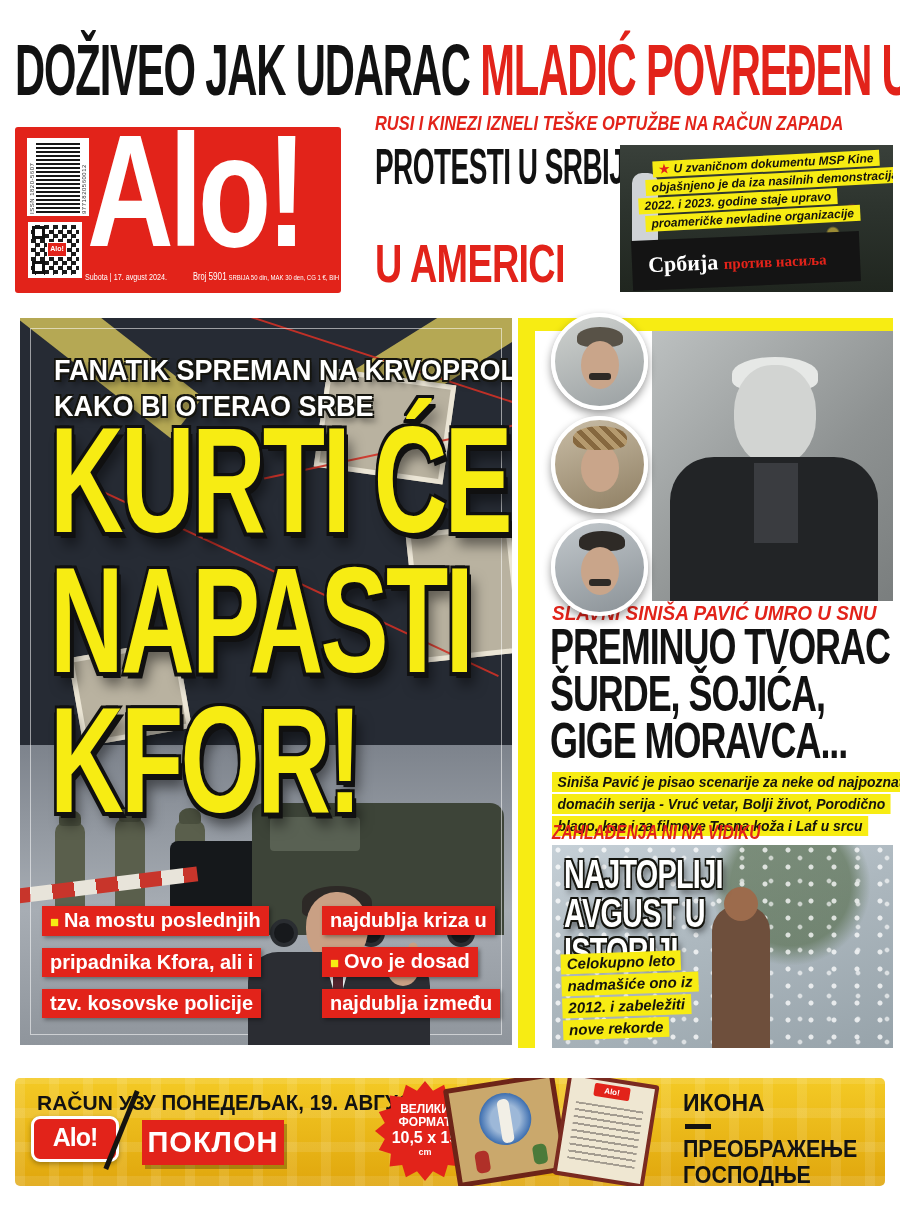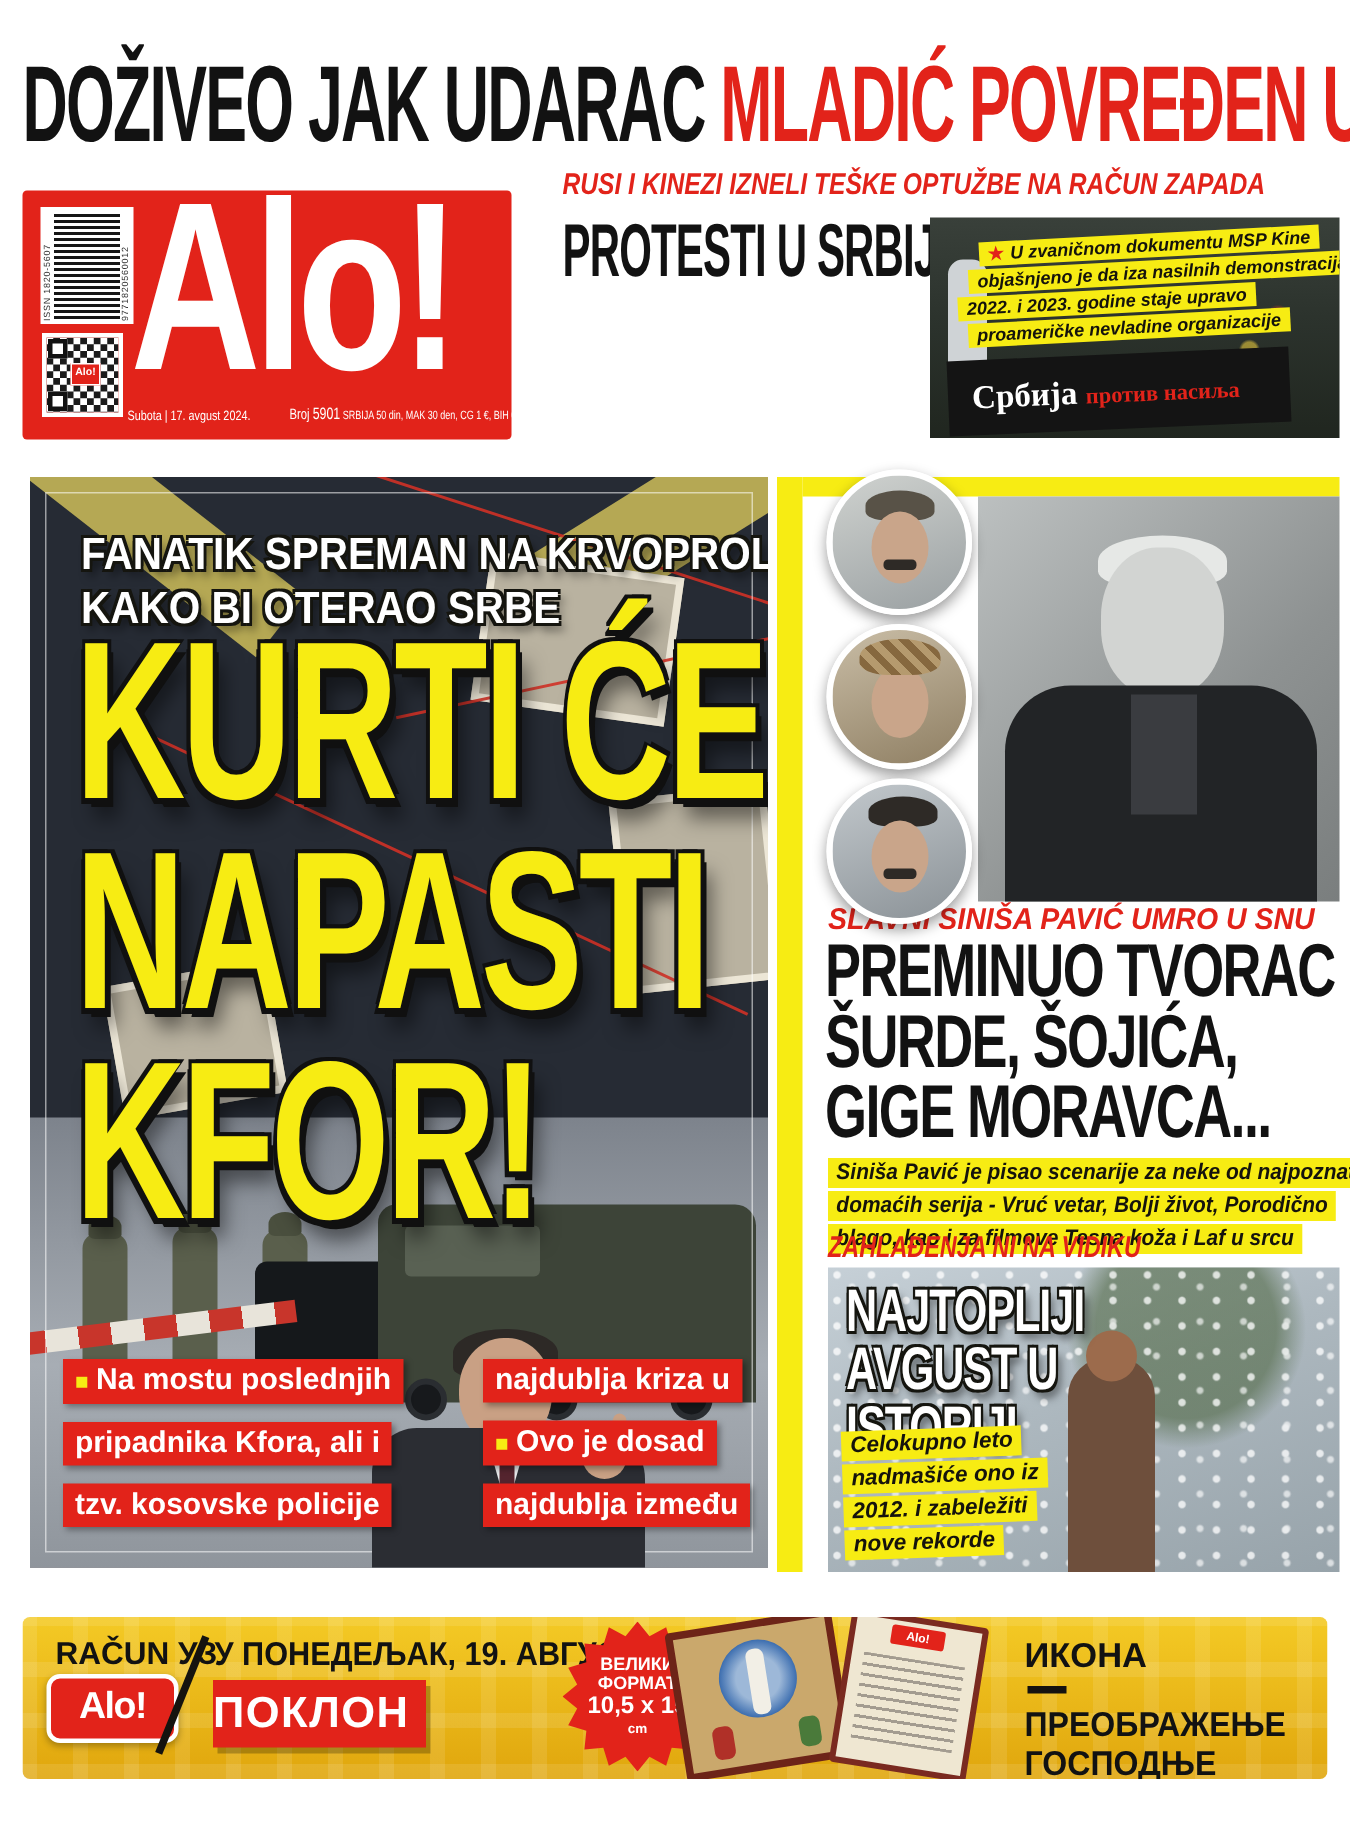--- a/index.html
+++ b/index.html
@@ -91,21 +91,21 @@
   #promo{left:15px;top:1078px;width:870px;height:108px;border-radius:5px;overflow:hidden;
       background:
         repeating-linear-gradient(0deg,rgba(255,255,255,.10) 0 10px,transparent 10px 34px),
         repeating-linear-gradient(90deg,rgba(255,255,255,.10) 0 10px,transparent 10px 34px),
         linear-gradient(180deg,#f4ca25,#e0a60d);}
   #alo-badge{left:16px;top:38px;width:82px;height:40px;background:var(--red,#e2231a);border:3px solid #fff;
       border-radius:9px;box-shadow:0 2px 5px rgba(0,0,0,.3);color:#fff;font-weight:900;font-size:25px;
       text-align:center;line-height:36px;letter-spacing:-1px;}
   #slash{left:104px;top:10px;width:5px;height:84px;background:#15130f;transform:rotate(22deg);}
   #poklon-box{left:127px;top:42px;width:142px;height:45px;background:var(--red,#e2231a);
-      box-shadow:3px 4px 0 rgba(0,0,0,.25);color:#fff;font-weight:900;font-size:29px;line-height:45px;letter-spacing:1px;}
+      box-shadow:3px 4px 0 rgba(0,0,0,.25);color:#fff;font-weight:900;font-size:29px;text-align:center;line-height:45px;letter-spacing:1px;}
   #starburst{left:360px;top:3px;width:100px;height:100px;background:var(--red,#e2231a);
       clip-path:polygon(100% 50%,90.2% 58%,96.2% 69.1%,84.1% 72.8%,85.4% 85.4%,72.8% 84.1%,69.1% 96.2%,58% 90.2%,50% 100%,42% 90.2%,30.9% 96.2%,27.2% 84.1%,14.6% 85.4%,15.9% 72.8%,3.8% 69.1%,9.8% 58%,0% 50%,9.8% 42%,3.8% 30.9%,15.9% 27.2%,14.6% 14.6%,27.2% 15.9%,30.9% 3.8%,42% 9.8%,50% 0%,58% 9.8%,69.1% 3.8%,72.8% 15.9%,85.4% 14.6%,84.1% 27.2%,96.2% 30.9%,90.2% 42%);
       color:#fff;font-weight:900;text-align:center;}
   #icon-card{left:435px;top:2px;width:112px;height:100px;transform:rotate(-9deg);background:#caa86c;
       border:5px solid #6d2418;border-radius:3px;box-sizing:border-box;overflow:hidden;}
   #icon-card .halo{position:absolute;left:26px;top:8px;width:52px;height:52px;border-radius:50%;
       background:radial-gradient(circle,#9db8d8 0 40%,#3e6fb0 70%);}
   #icon-card .fig{position:absolute;left:46px;top:14px;width:12px;height:44px;background:#f2efe6;border-radius:5px;}
   #icon-card .dotr{position:absolute;left:16px;top:62px;width:14px;height:22px;background:#b03028;border-radius:5px;}
   #icon-card .dotg{position:absolute;left:74px;top:64px;width:14px;height:20px;background:#4a7a3a;border-radius:5px;}
@@ -147,20 +147,23 @@
         <span style="font-size:10px;">Broj </span><span style="font-size:11px;">5901</span><span> SRBIJA 50 din, MAK 30 den, CG 1 €, BIH 0,50 KM</span>
       </span>
     </div>
   </div>
 
   <div class="abs kicker nowrap" style="left:375px;top:112px;font-size:20px;">
     <span class="cond sx82">RUSI I KINEZI IZNELI TEŠKE OPTUŽBE NA RAČUN ZAPADA</span>
   </div>
   <div class="abs nowrap" style="left:375px;top:138px;font-size:50px;font-weight:800;letter-spacing:-1px;">
     <span class="cond sx56">PROTESTI U SRBIJI</span>
+  </div>
+  <div class="abs nowrap red" style="left:375px;top:236px;font-size:54px;font-weight:900;letter-spacing:-1px;line-height:1;">
+    <span class="cond sx70">U AMERICI</span>
   </div>
   <div class="abs" style="left:620px;top:145px;width:273px;height:147px;overflow:hidden;
        background:radial-gradient(circle at 85% 45%,rgba(180,60,40,.5) 0 6px,transparent 8px),
                   radial-gradient(circle at 78% 60%,rgba(230,200,60,.6) 0 5px,transparent 7px),
                   linear-gradient(180deg,#39403a,#2c332d 45%,#20261f);">
     <div class="abs" style="left:12px;top:28px;width:26px;height:90px;background:#cfd3d6;border-radius:10px 10px 0 0;"></div>
     <div class="abs" style="left:34px;top:10px;transform:rotate(-3deg);">
       <span class="ymark" style="font-size:12px;line-height:14px;">
         <span class="red" style="font-style:normal;margin-right:4px;">★</span>
           <span>U zvaničnom dokumentu MSP Kine</span>

